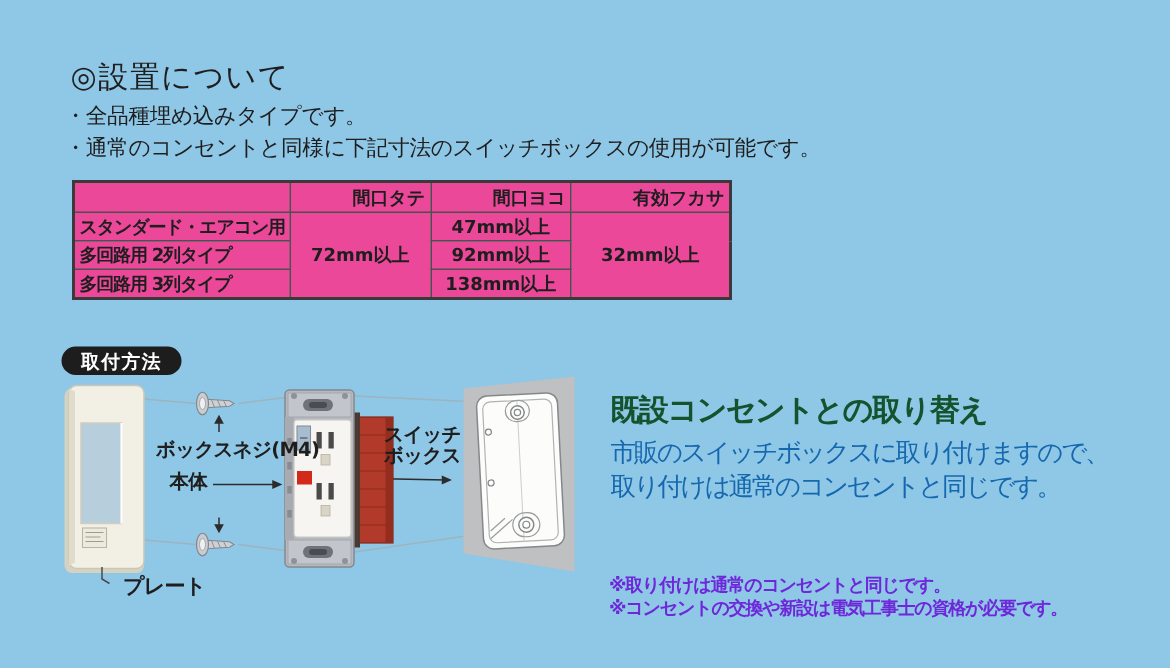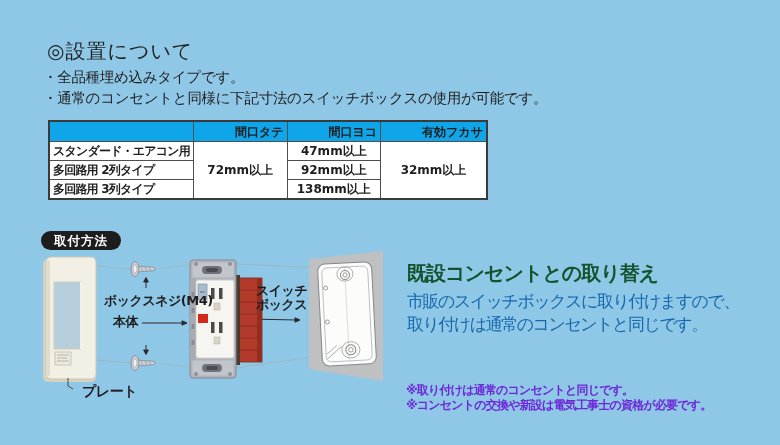--- a/index.html
+++ b/index.html
@@ -13,22 +13,22 @@
   
   .page-title{left:47px;top:38px;font-size:20px;font-weight:normal;color:#1e1e1e;letter-spacing:1px;}
   .bullet{left:43px;font-size:14.5px;color:#1e1e1e;letter-spacing:-0.3px;}
   .bullet1{top:68px;}
   .bullet2{top:89px;}
   
   .spec-table{left:48px;top:120px;border-collapse:collapse;table-layout:fixed;
     border:2px solid #3a3a3a;font-size:12px;}
   .spec-table td,.spec-table th{border:1px solid #4f4f4f;padding:0 3px;height:18px;
     font-weight:bold;color:#1e1e1e;line-height:1;white-space:nowrap;}
-  .spec-table th{background:#0ea5e9;text-align:center;height:19px;padding-left:41px;}
-  .spec-table td{background:#ffffff;}
+  .spec-table th{background:#ec4899;text-align:center;height:19px;padding-left:41px;}
+  .spec-table td{background:#ec4899;}
   .spec-table td.lbl{text-align:left;letter-spacing:-0.8px;}
   .spec-table td.val{text-align:center;}
   
   .badge{left:41px;top:231px;width:80px;height:19px;background:#1d1d1d;color:#fff;
     border-radius:10px;font-size:12.5px;font-weight:bold;text-align:center;
     line-height:19px;letter-spacing:1px;}
   
   .dlabel{font-size:13px;font-weight:bold;color:#1e1e1e;letter-spacing:-0.5px;line-height:1.1;}
   .screw-label{left:104px;top:294px;}
   .body-label{left:113px;top:315px;}

